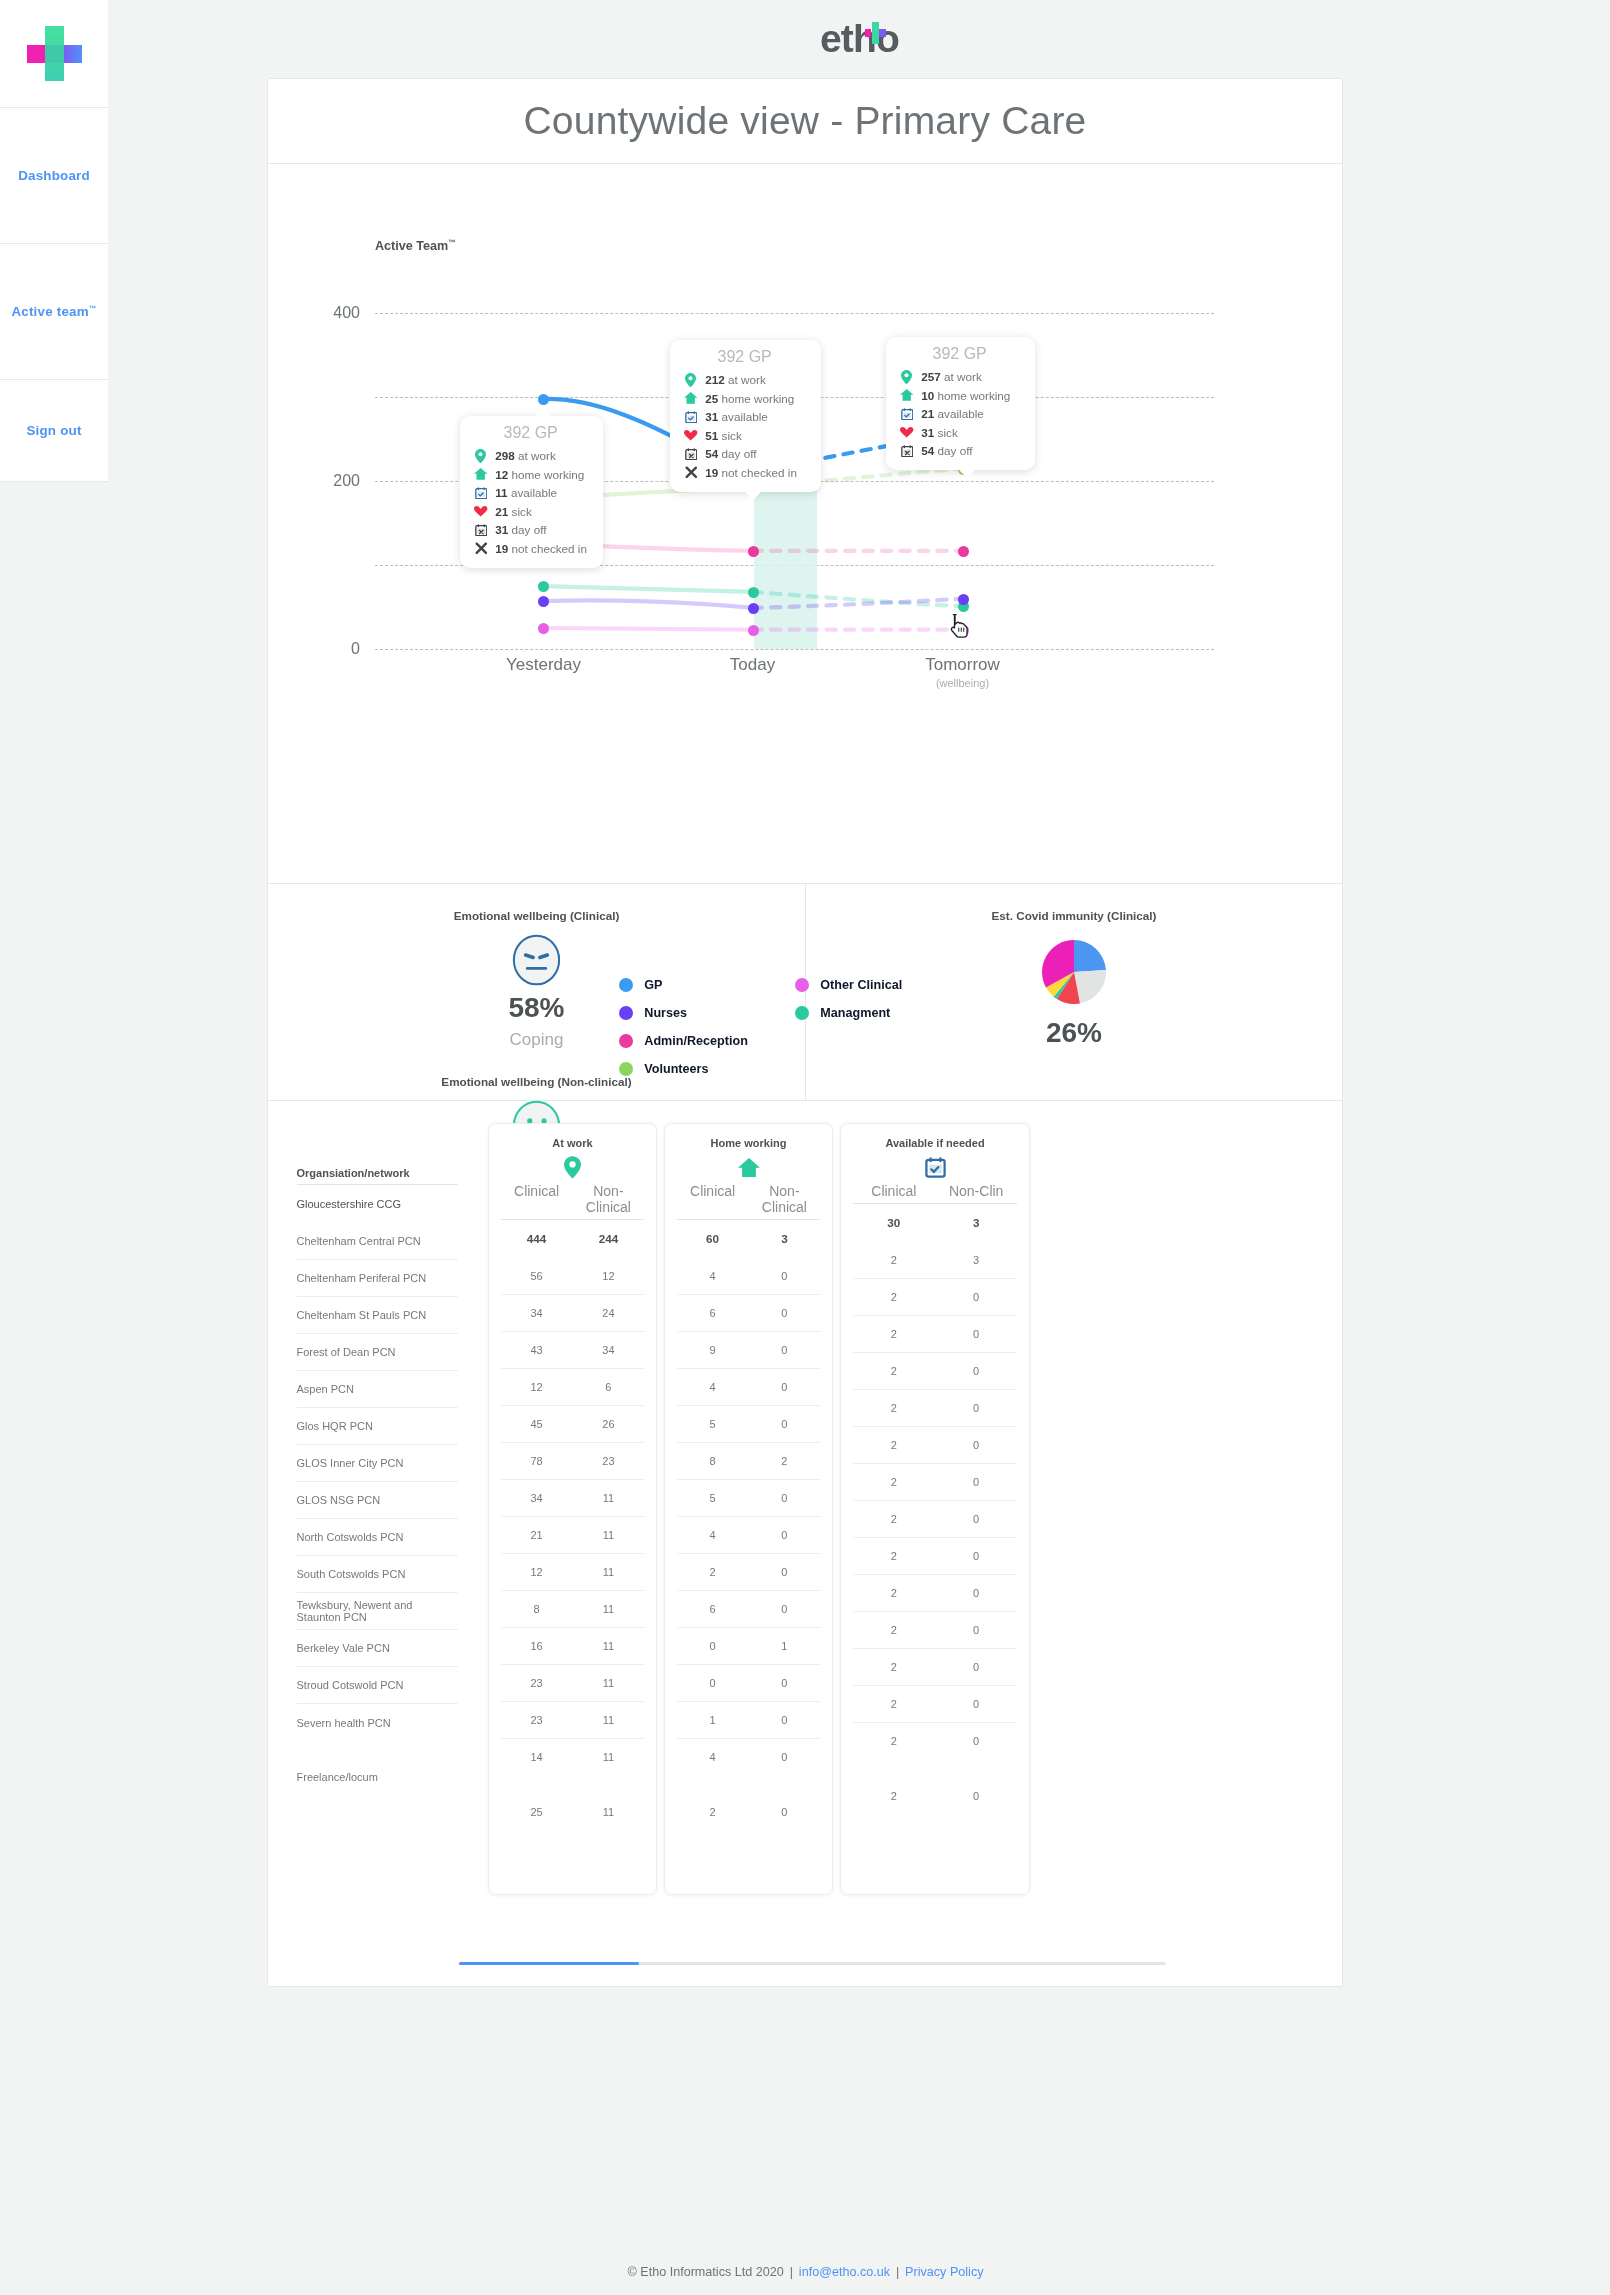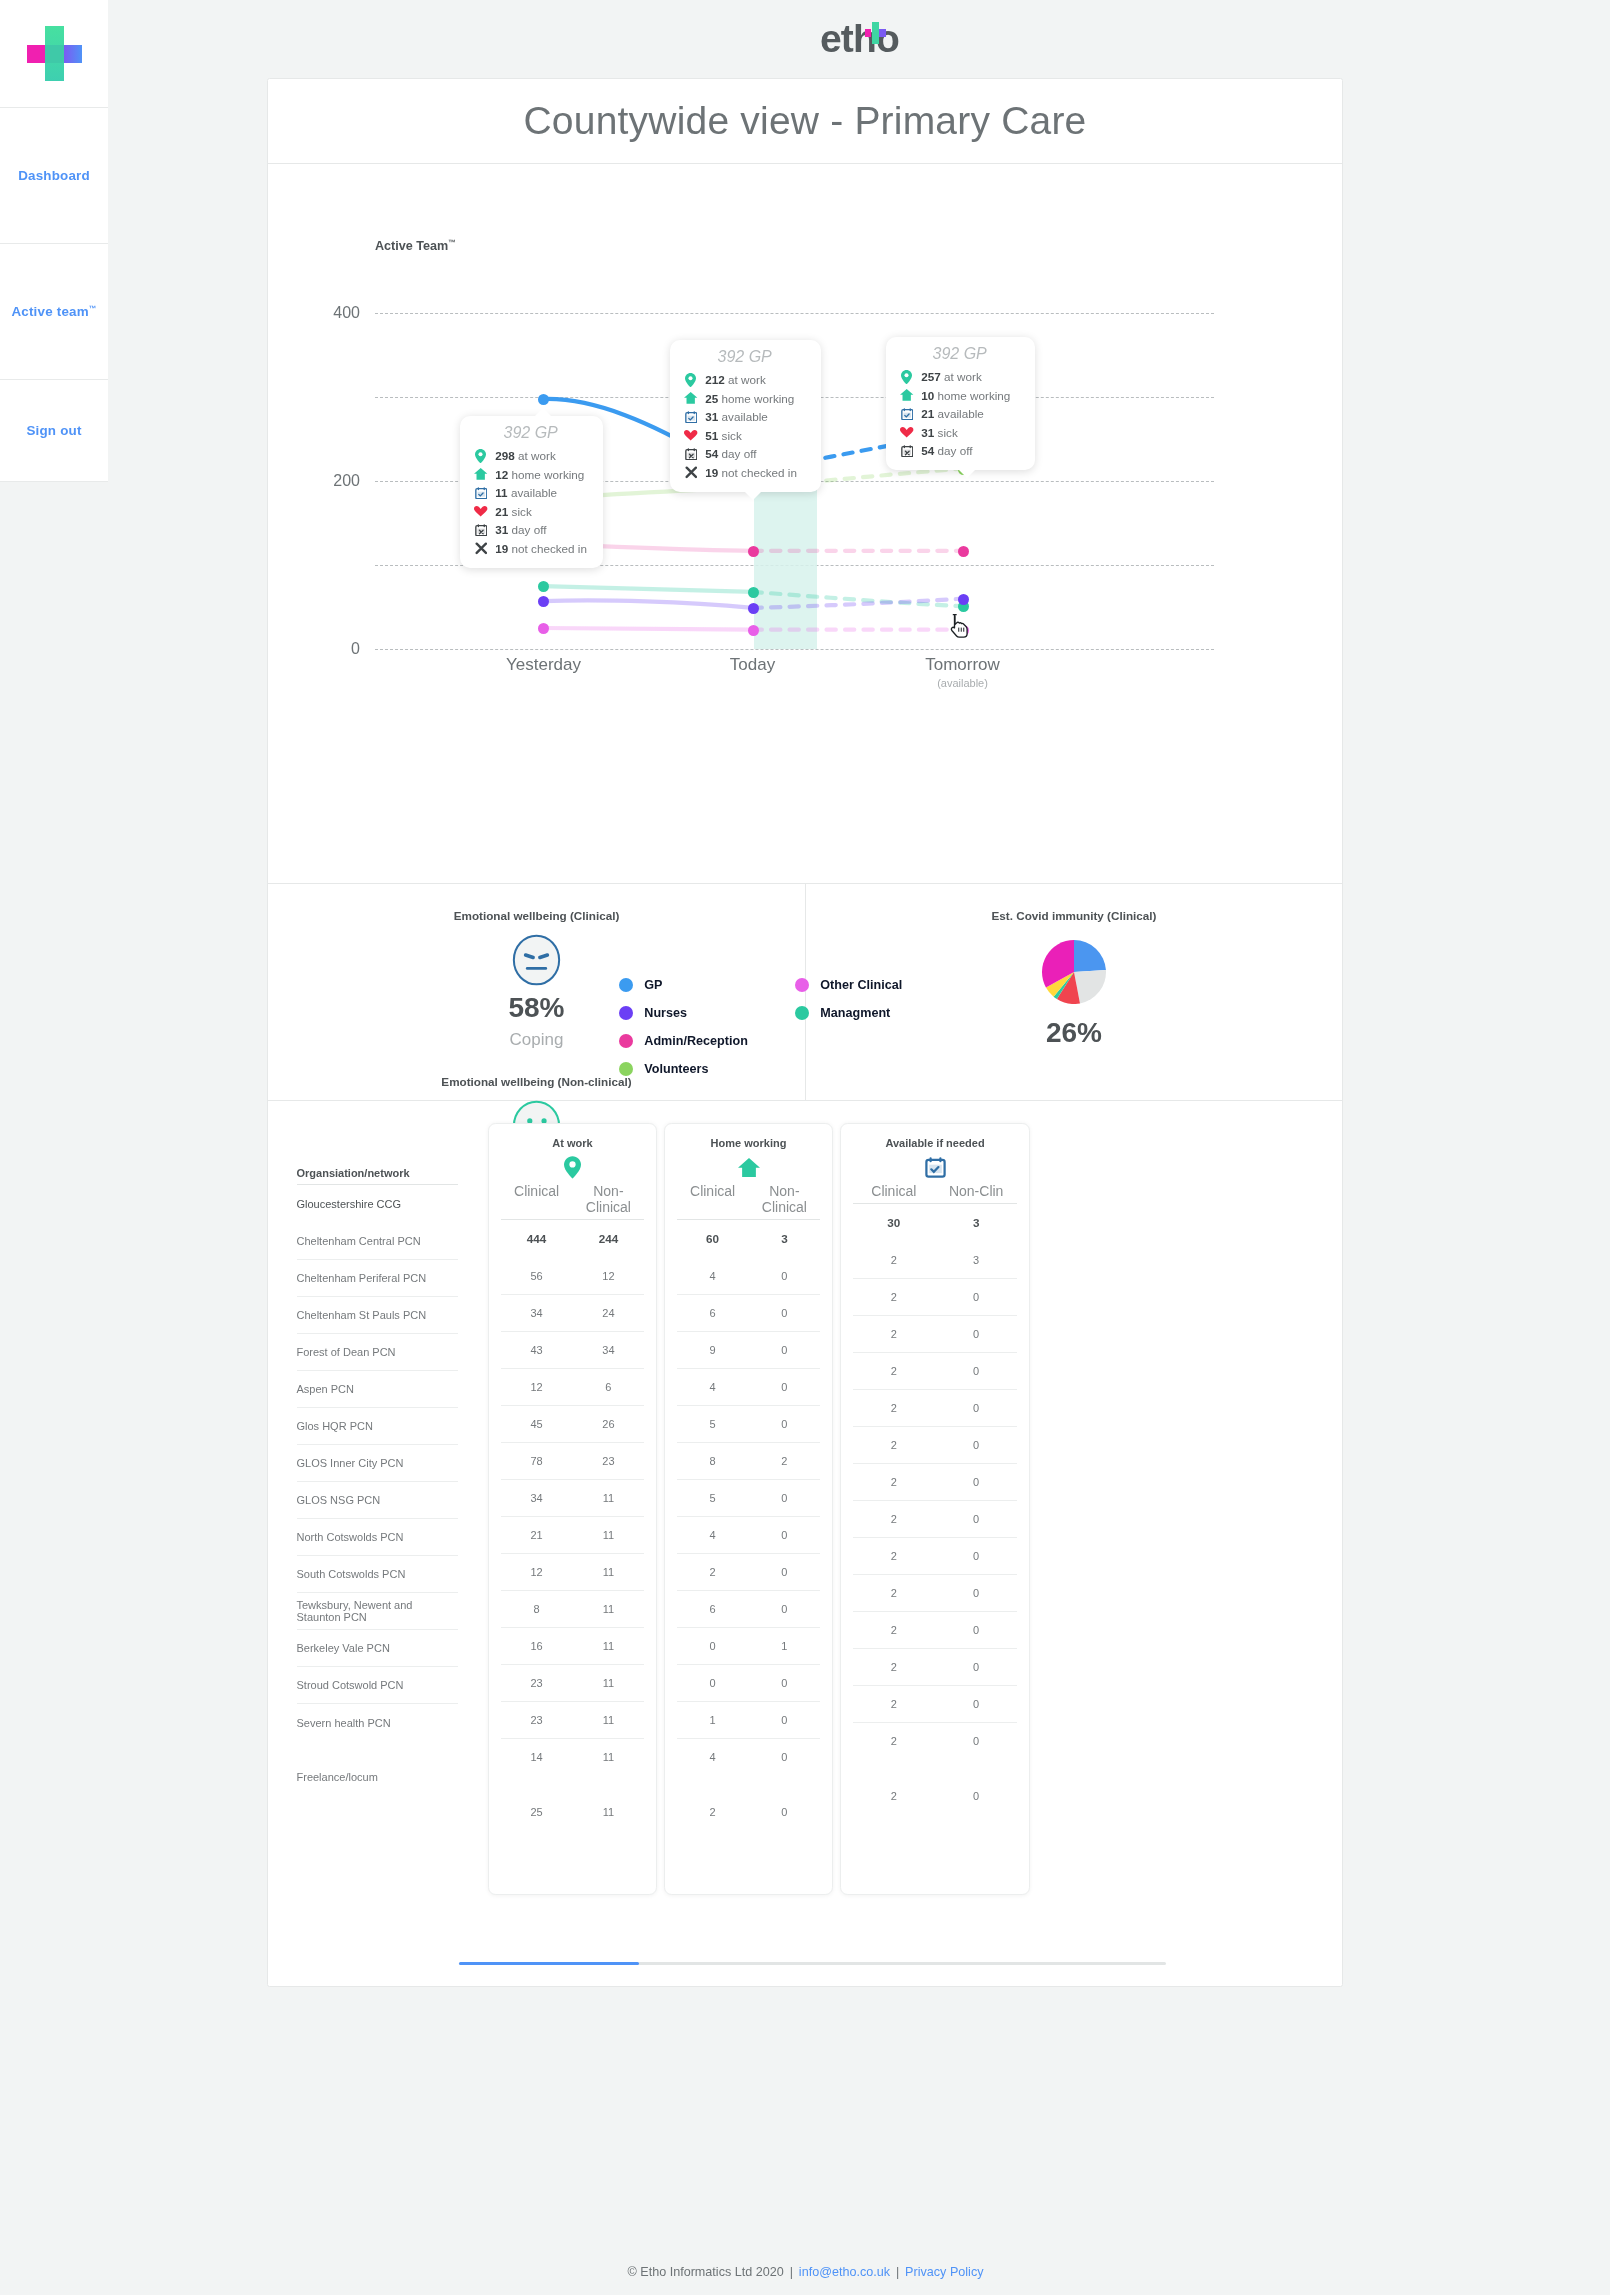--- a/index.html
+++ b/index.html
@@ -75,21 +75,21 @@
 
   svg.lines { position: absolute; left: 0; top: 0; overflow: visible; }
 
   .dot { position: absolute; width: 11px; height: 11px; border-radius: 50%;
          margin-left: -5.5px; margin-top: -5.5px; }
 
   
   .tip { position: absolute; background: #fff; border-radius: 10px;
          box-shadow: 0 1.7px 8.4px rgba(0,0,0,.13); padding: 8.4px 13.4px 10px 11.7px; z-index: 20; }
   .tip .tip-title { text-align: center; font-size: 16px; color: #b6babc;
-                    font-weight: normal; margin-bottom: 4.2px; font-style: italic; }
+                    font-weight: normal; margin-bottom: 4.2px; }
   .tip-row { display: flex; align-items: center; height: 18.5px; white-space: nowrap; }
   .tip-row .ic { width: 18.5px; display: flex; justify-content: center; align-items: center;
                  margin-right: 5px; }
   .tip-row b { font-size: 11.7px; color: #3e4346; margin-right: 3.4px; }
   .tip-row span { font-size: 11.7px; color: #75797c; }
   .tip-arrow { position: absolute; width: 0; height: 0; }
   .tip-arrow.up { border-left: 9.2px solid transparent; border-right: 9.2px solid transparent;
                   border-bottom: 9.2px solid #ffffff; top: -8.4px; }
   .tip-arrow.down { border-left: 9.2px solid transparent; border-right: 9.2px solid transparent;
                     border-top: 9.2px solid #ffffff; bottom: -8.4px; }
@@ -455,21 +455,21 @@
     <div id="cursor">
       <svg width="22" height="25" viewBox="0 0 26 30">
         <path d="M5 2c1.2 0 2 .9 2 2v10l2-2.2c.8-.9 2.2-.9 3 0l.3.4c.6-.5 1.6-.5 2.3.1l.5.5c.6-.4 1.5-.3 2.1.3l3 3.1c.9.9 1.3 2 1.3 3.2V25c0 2.2-1.8 4-4 4h-5.5c-1.2 0-2.3-.5-3.1-1.4L3.2 21C2.4 20 2.5 18.6 3.4 17.8c.9-.8 2.2-.7 3 .1V4c0-1.1.8-2 2-2z" fill="#ffffff" stroke="#1c2124" stroke-width="1.6" stroke-linejoin="round"></path>
         <path d="M11.5 22v-4M14.5 22v-4M17.5 22v-4" stroke="#1c2124" stroke-width="1.2" stroke-linecap="round"></path>
       </svg>
     </div>
 
     <div class="xlabel" style="left:175px; top:491px">Yesterday</div>
     <div class="xlabel" style="left:384px; top:491px">Today</div>
     <div class="xlabel" style="left:594px; top:491px">Tomorrow</div>
-    <div class="xsub" style="left:594px; top:513px">(available)</div>
+    <div class="xsub" style="left:594px; top:513px">(wellbeing)</div>
 
     <div id="legend">
       <div class="legend-col">
         <div class="legend-item">
           <span class="legend-dot" style="background:#3b9bf0"></span>
           <span class="legend-label">GP</span>
         </div>
         <div class="legend-item">
           <span class="legend-dot" style="background:#6b3ff5"></span>
           <span class="legend-label">Nurses</span>

